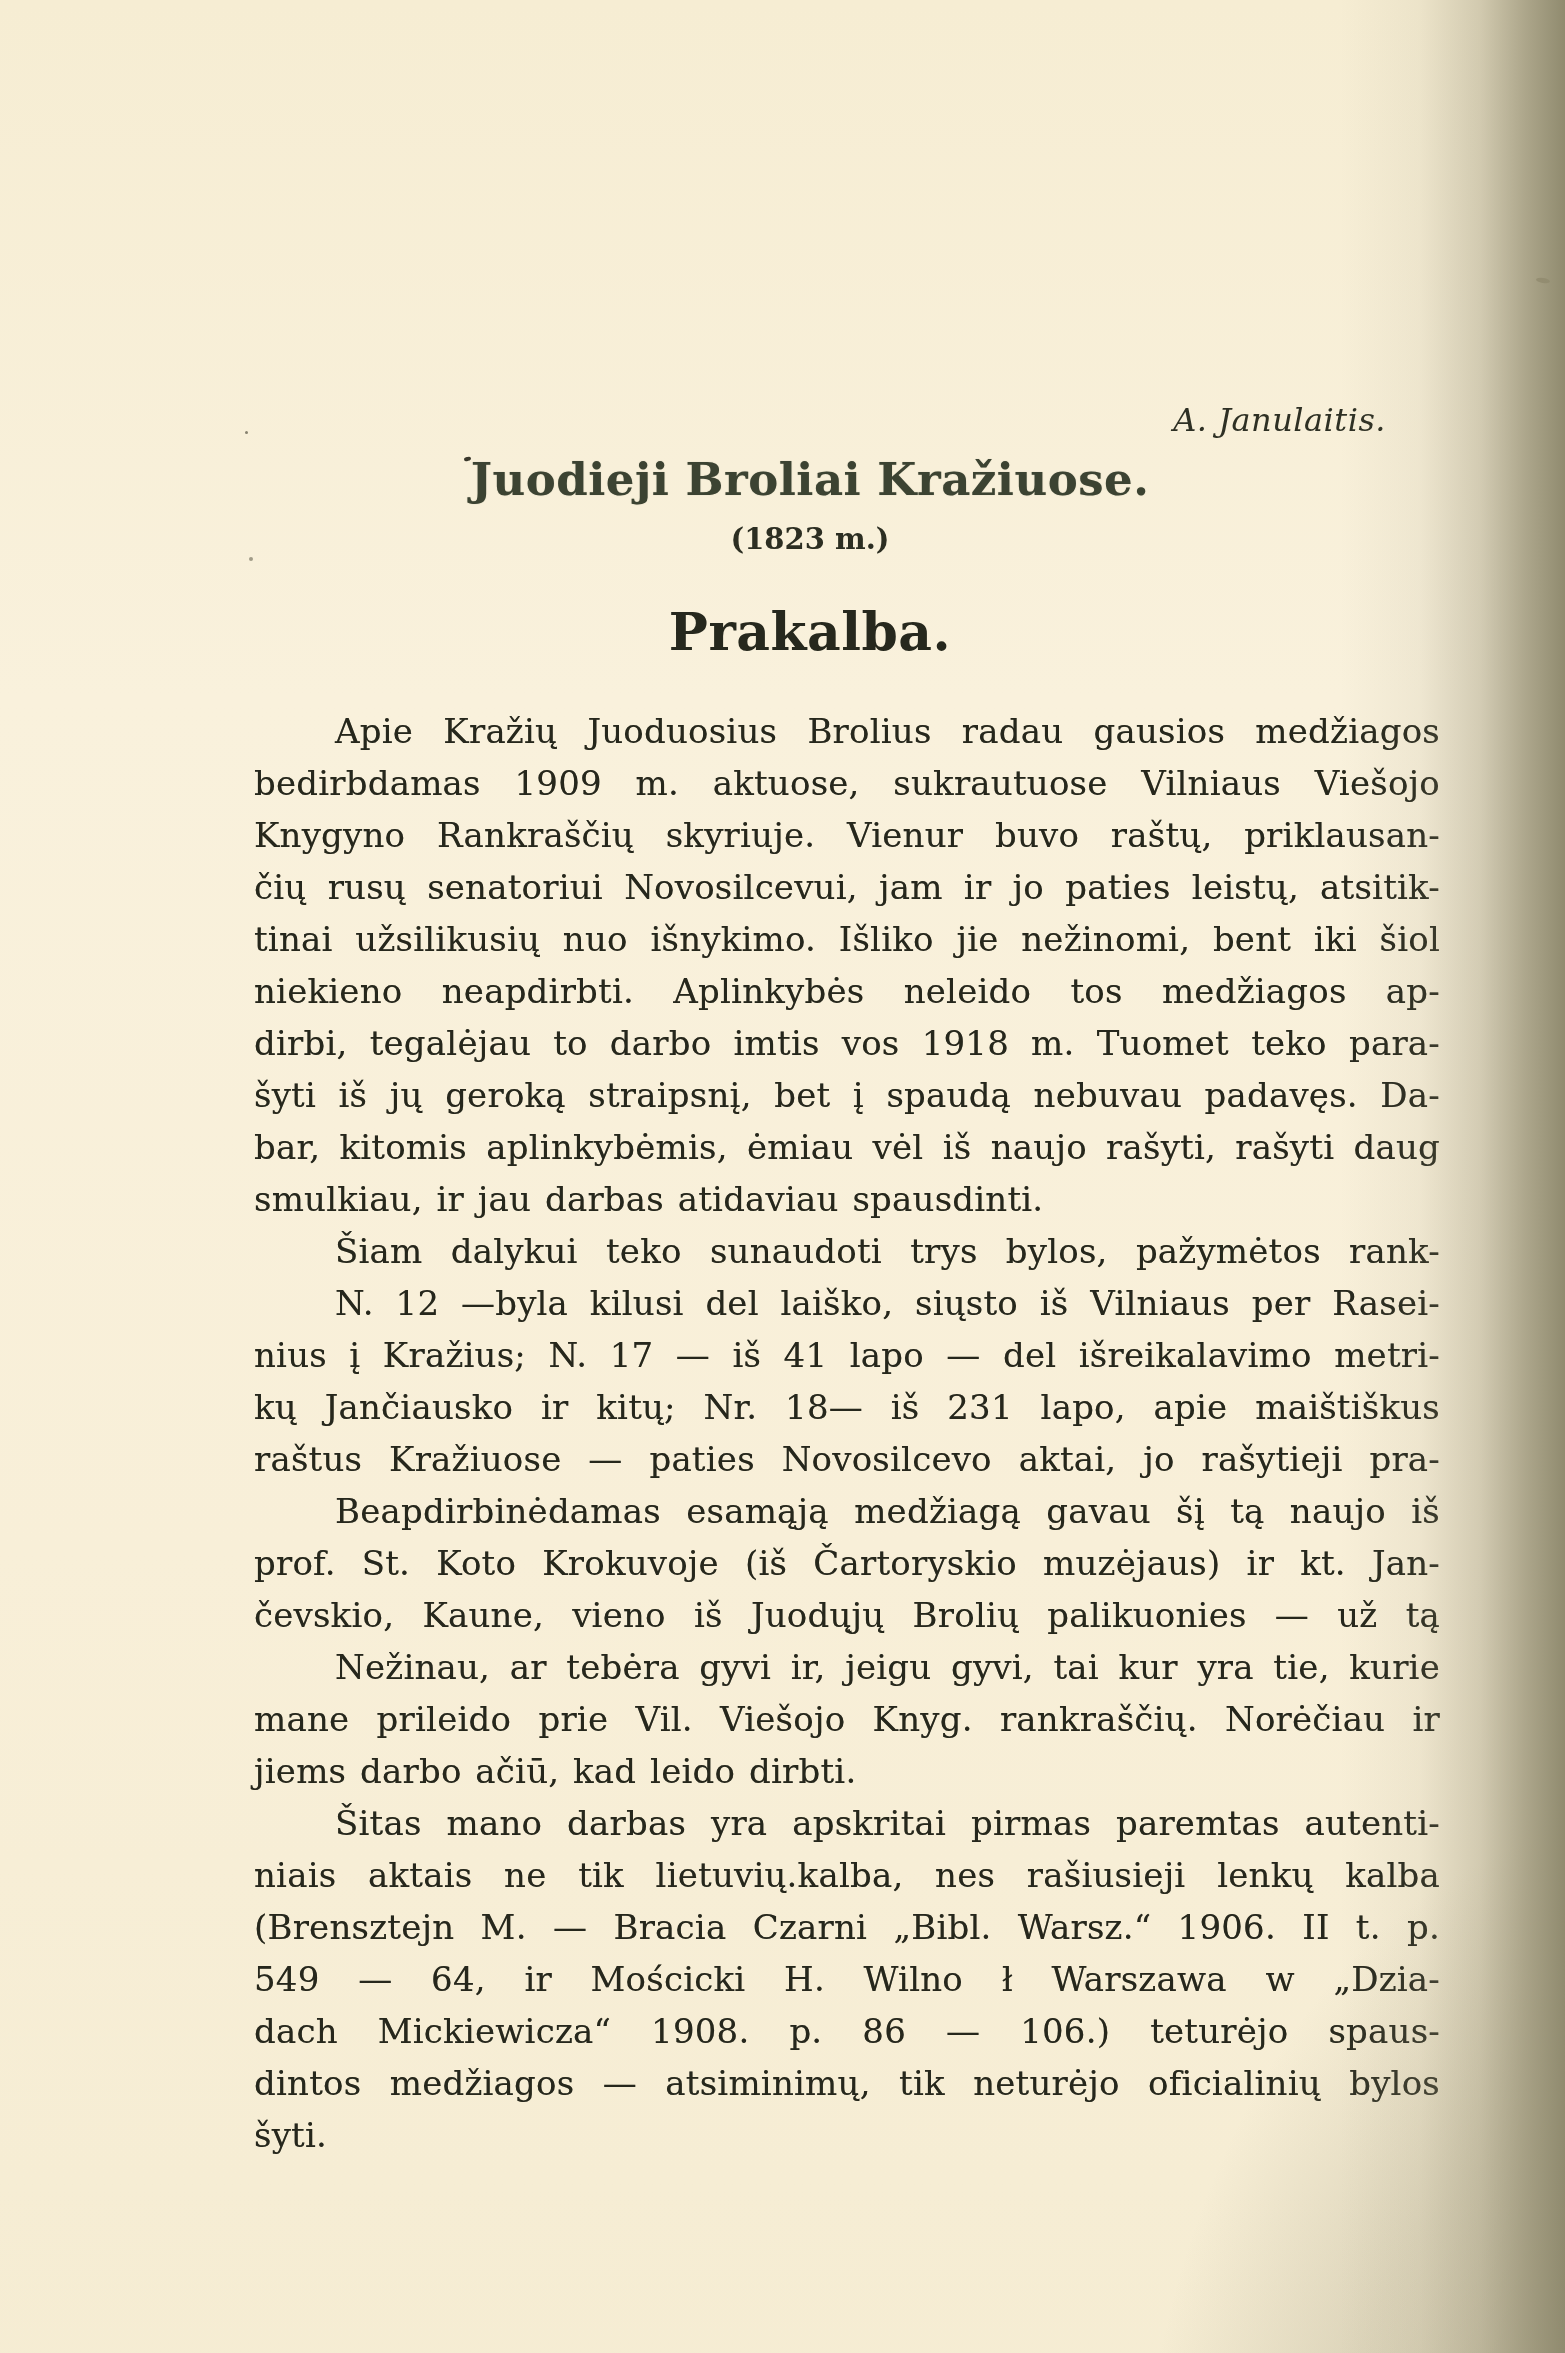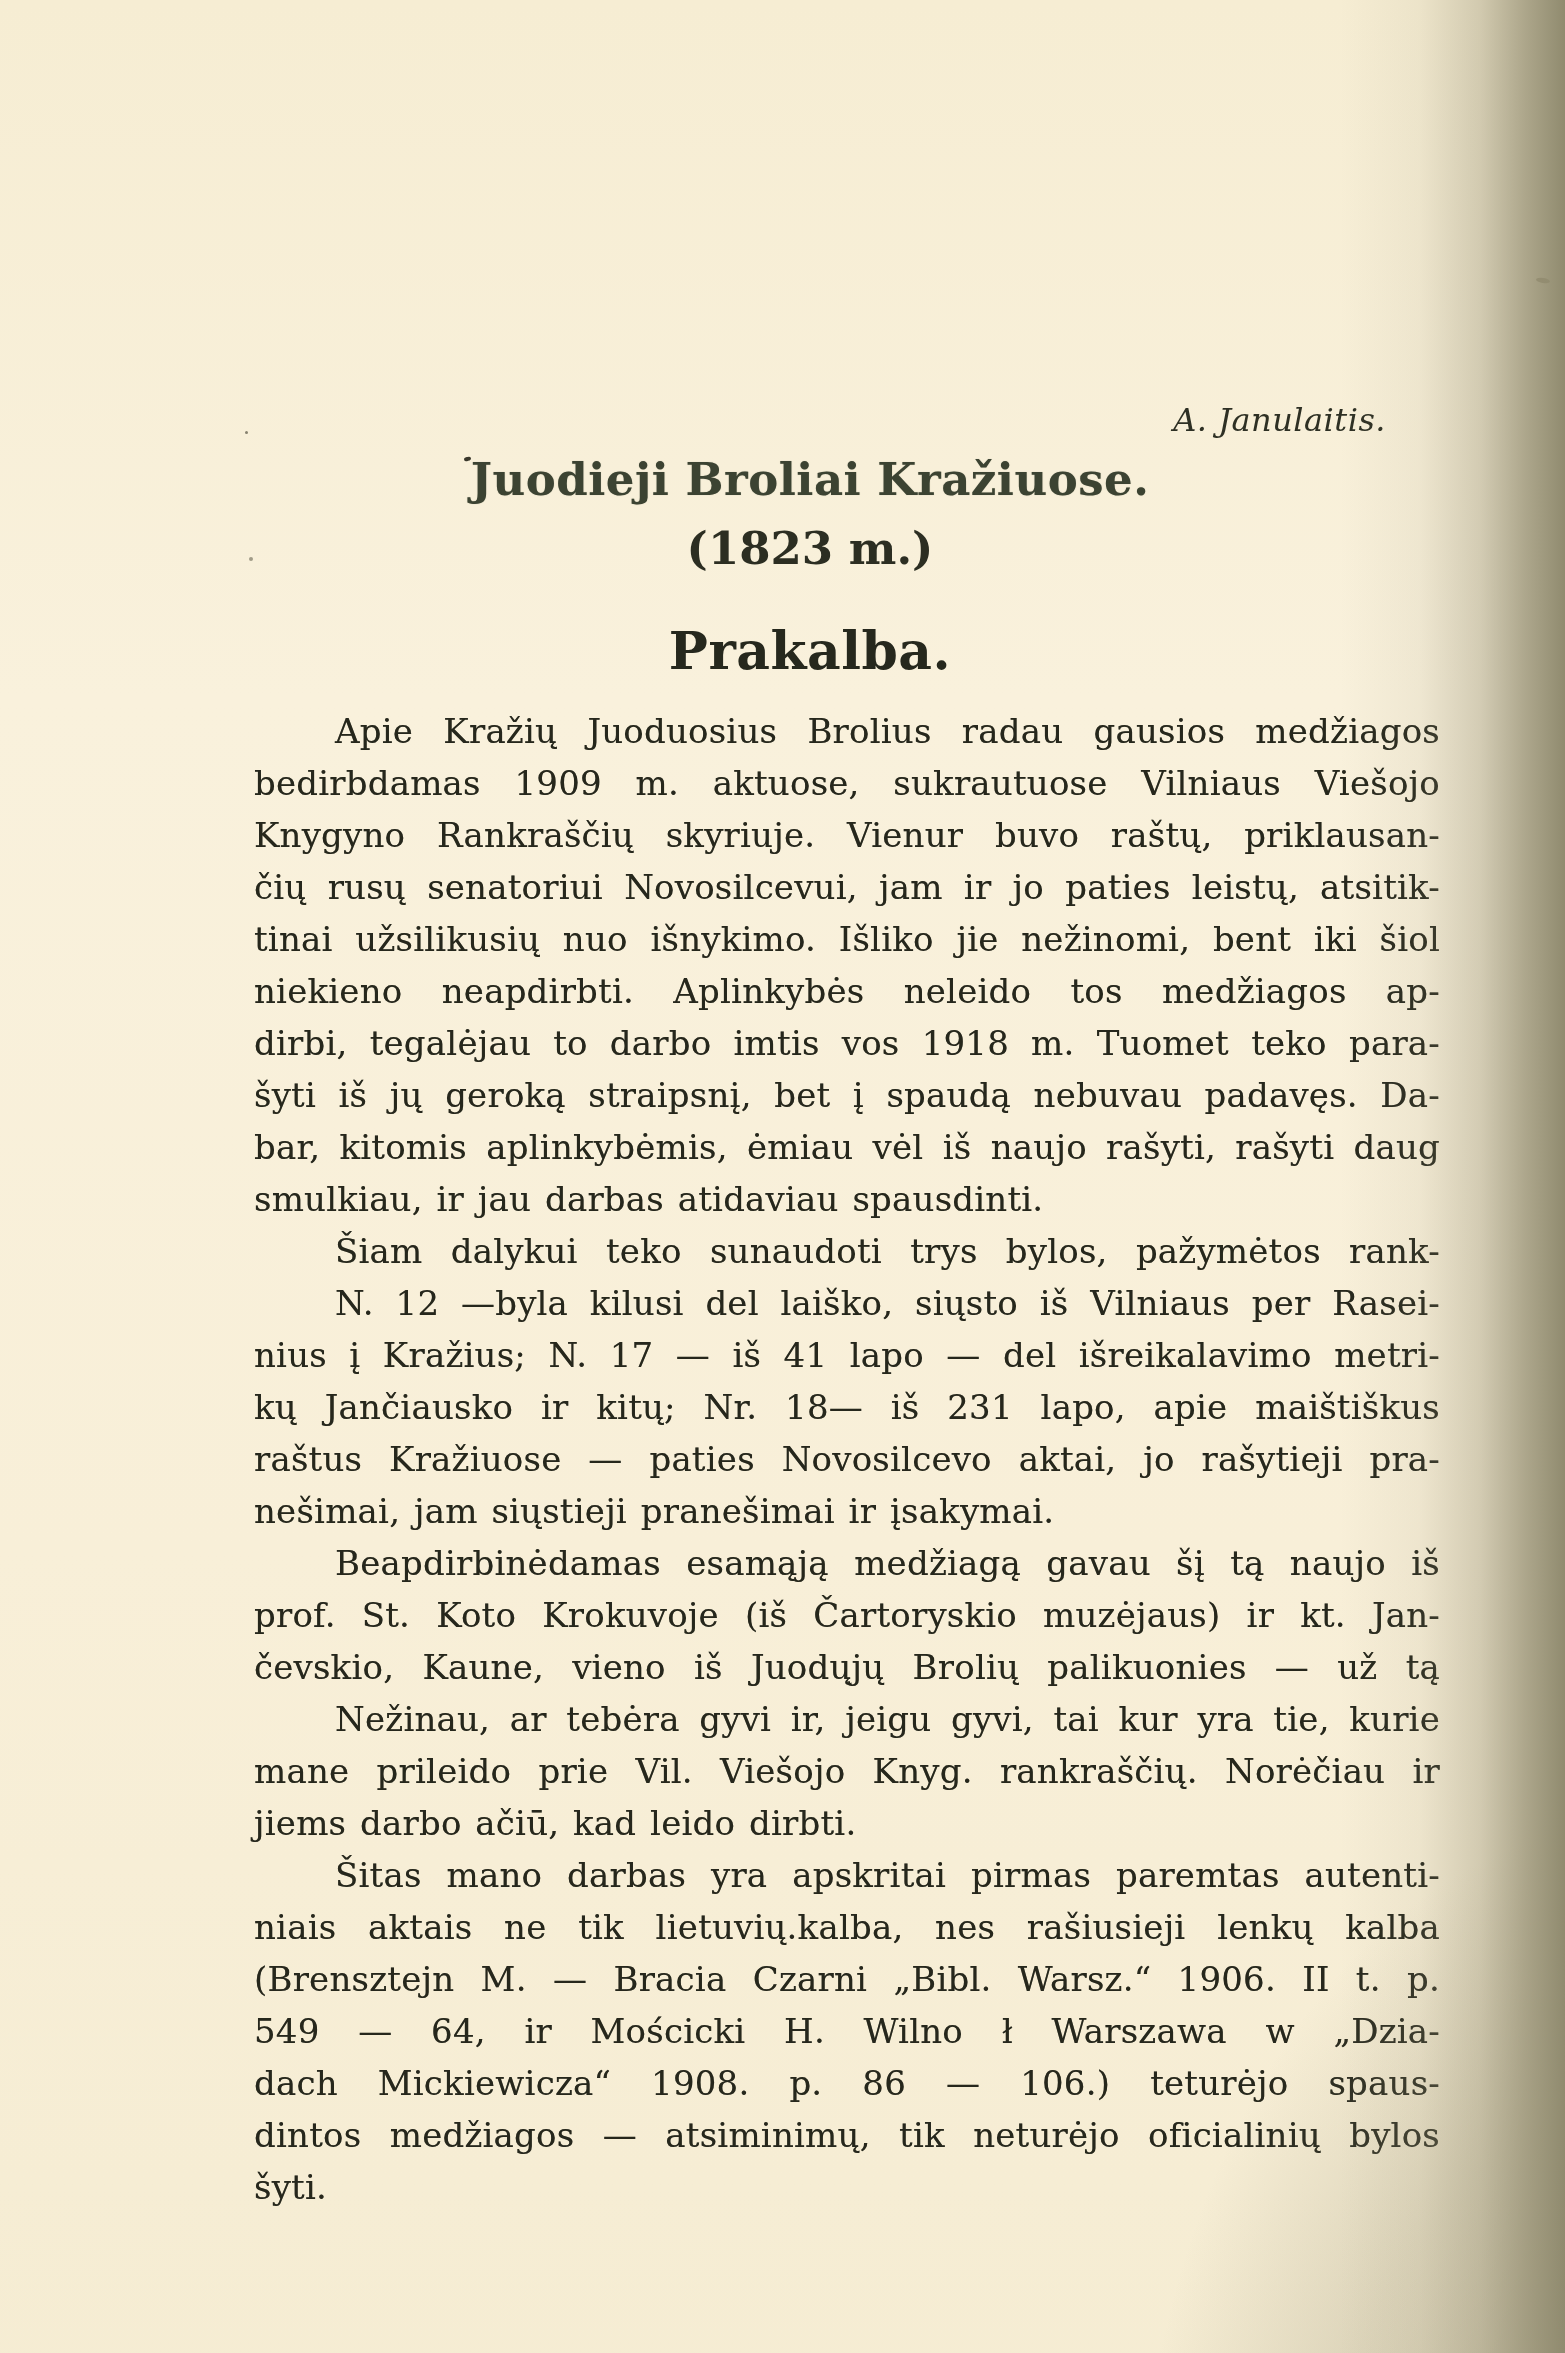--- a/index.html
+++ b/index.html
@@ -38,21 +38,21 @@
   }
   .header-block{
     position:absolute;left:217px;top:456px;width:1186px;text-align:center;
   }
   .title{
     margin:0;font-size:45px;line-height:1.06;font-weight:700;
     color:#3c4332;letter-spacing:0.5px;
     text-shadow:0 0 0.9px rgba(60,67,50,0.35);
   }
   .subtitle{
-    margin:18px 0 0 0;font-size:45px;font-weight:700;color:#2c2e22;
+    margin:18px 0 0 0;font-size:29px;font-weight:700;color:#2c2e22;
   }
   .heading{
     margin:45px 0 0 0;font-size:52px;font-weight:700;color:#26281d;
     letter-spacing:0.5px;
   }
   .body-text{
     position:absolute;left:254px;top:705px;width:1186px;
     font-size:34px;color:#26271c;letter-spacing:0.2px;word-spacing:2.8px;
     text-shadow:0 0 0.5px rgba(38,39,28,0.45);
   }
@@ -90,21 +90,20 @@
       <div class="line">niekieno neapdirbti. Aplinkybės neleido tos medžiagos ap-</div>
       <div class="line">dirbi, tegalėjau to darbo imtis vos 1918 m. Tuomet teko para-</div>
       <div class="line">šyti iš jų geroką straipsnį, bet į spaudą nebuvau padavęs. Da-</div>
       <div class="line">bar, kitomis aplinkybėmis, ėmiau vėl iš naujo rašyti, rašyti daug</div>
       <div class="line para-end">smulkiau, ir jau darbas atidaviau spausdinti.</div>
       <div class="line indent">Šiam dalykui teko sunaudoti trys bylos, pažymėtos rank-</div>
       <div class="line indent">N. 12 —byla kilusi del laiško, siųsto iš Vilniaus per Rasei-</div>
       <div class="line">nius į Kražius; N. 17 — iš 41 lapo — del išreikalavimo metri-</div>
       <div class="line">kų Jančiausko ir kitų; Nr. 18— iš 231 lapo, apie maištiškus</div>
       <div class="line">raštus Kražiuose — paties Novosilcevo aktai, jo rašytieji pra-</div>
-      <div class="line para-end">nešimai, jam siųstieji pranešimai ir įsakymai.</div>
       <div class="line indent">Beapdirbinėdamas esamąją medžiagą gavau šį tą naujo iš</div>
       <div class="line">prof. St. Koto Krokuvoje (iš Čartoryskio muzėjaus) ir kt. Jan-</div>
       <div class="line">čevskio, Kaune, vieno iš Juodųjų Brolių palikuonies — už tą</div>
       <div class="line indent">Nežinau, ar tebėra gyvi ir, jeigu gyvi, tai kur yra tie, kurie</div>
       <div class="line">mane prileido prie Vil. Viešojo Knyg. rankraščių. Norėčiau ir</div>
       <div class="line para-end">jiems darbo ačiū, kad leido dirbti.</div>
       <div class="line indent">Šitas mano darbas yra apskritai pirmas paremtas autenti-</div>
       <div class="line">niais aktais ne tik lietuvių.kalba, nes rašiusieji lenkų kalba</div>
       <div class="line">(Brensztejn M. — Bracia Czarni „Bibl. Warsz.“ 1906. II t. p.</div>
       <div class="line">549 — 64, ir Mościcki H. Wilno ł Warszawa w „Dzia-</div>

